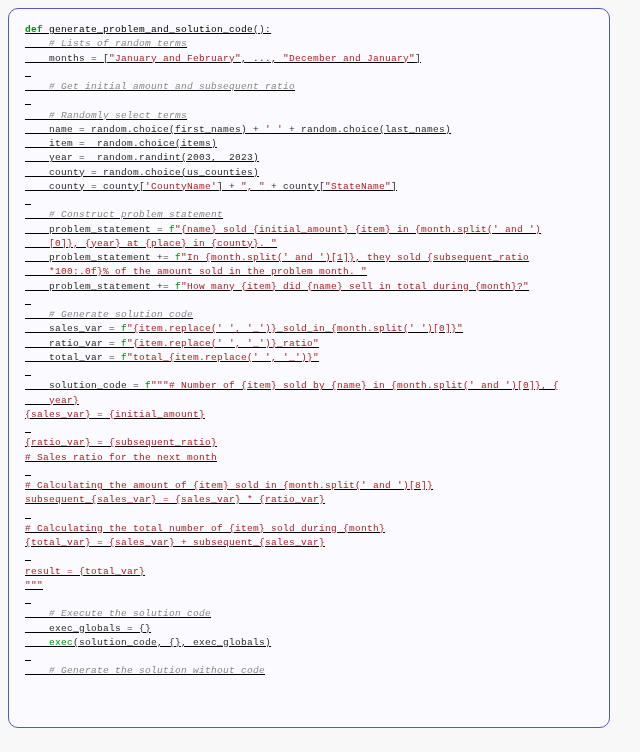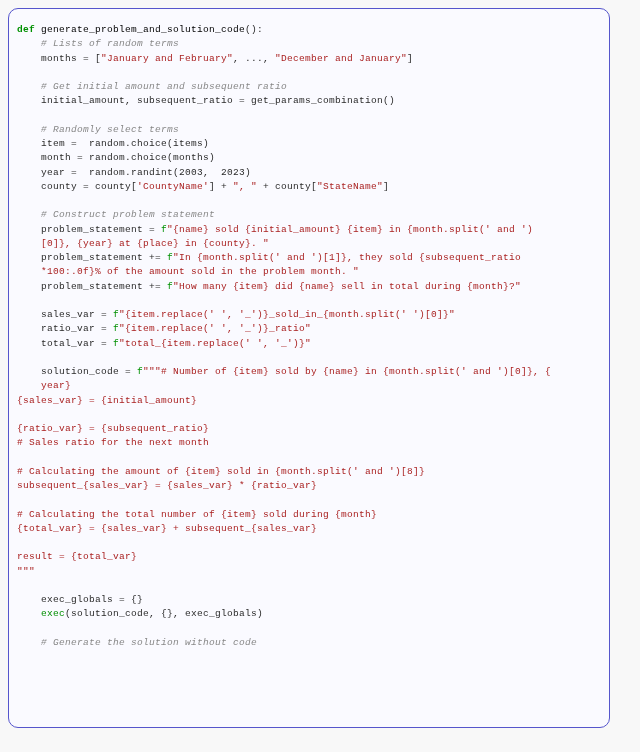--- a/index.html
+++ b/index.html
@@ -7,25 +7,26 @@
   padding: 8px;
   background: #f8f8f8;
   font-family: 'Courier New', monospace;
   font-size: 9.5px;
   line-height: 1.5;
 }
 .code-container {
   background: #fafaff;
   border: 1.5px solid #5555cc;
   border-radius: 10px;
-  padding: 14px 8px;
+  padding: 14px 16px;
   width: 602px;
   height: 720px;
   box-sizing: border-box;
   overflow: hidden;
+  text-decoration: underline;
 }
 .line {
   white-space: pre;
   letter-spacing: 0.3px;
 }
 .kw { color: #009000; font-weight: bold; }
 .fn { color: #000; }
 .cm { color: #888888; font-style: italic; }
 .st { color: #aa2222; }
 .bi { color: #009000; }
@@ -34,53 +35,55 @@
 </head>
 <body>
 
 <div class="code-container">
   <div id="code-lines">
       <div class="line"><span class="kw">def</span><span class="txt"> </span><span class="fn">generate_problem_and_solution_code</span><span class="txt">():</span></div>
       <div class="line"><span class="txt">    </span><span class="cm"># Lists of random terms</span></div>
       <div class="line"><span class="txt">    months = [</span><span class="st">"January and February"</span><span class="txt">, ..., </span><span class="st">"December and January"</span><span class="txt">]</span></div>
       <div class="line"><span class="txt"> </span></div>
       <div class="line"><span class="txt">    </span><span class="cm"># Get initial amount and subsequent ratio</span></div>
-      <div class="line"><span class="txt">    initial_amount, subsequent_ratio = get_params_combination()</span></div>
       <div class="line"><span class="txt"> </span></div>
       <div class="line"><span class="txt">    </span><span class="cm"># Randomly select terms</span></div>
+      <div class="line"><span class="txt">    name = random.choice(first_names) + </span><span class="st">' '</span><span class="txt"> + random.choice(last_names)</span></div>
       <div class="line"><span class="txt">    item =  random.choice(items)</span></div>
-      <div class="line"><span class="txt">    month = random.choice(months)</span></div>
       <div class="line"><span class="txt">    year =  random.randint(2003,  2023)</span></div>
+      <div class="line"><span class="txt">    county = random.choice(us_counties)</span></div>
       <div class="line"><span class="txt">    county = county[</span><span class="st">'CountyName'</span><span class="txt">] + </span><span class="st">", "</span><span class="txt"> + county[</span><span class="st">"StateName"</span><span class="txt">]</span></div>
       <div class="line"><span class="txt"> </span></div>
       <div class="line"><span class="txt">    </span><span class="cm"># Construct problem statement</span></div>
       <div class="line"><span class="txt">    problem_statement = </span><span class="bi">f</span><span class="st">"{name} sold {initial_amount} {item} in {month.split(' and ')</span></div>
       <div class="line"><span class="st">    [0]}, {year} at {place} in {county}. "</span></div>
       <div class="line"><span class="txt">    problem_statement += </span><span class="bi">f</span><span class="st">"In {month.split(' and ')[1]}, they sold {subsequent_ratio</span></div>
       <div class="line"><span class="st">    *100:.0f}% of the amount sold in the problem month. "</span></div>
       <div class="line"><span class="txt">    problem_statement += </span><span class="bi">f</span><span class="st">"How many {item} did {name} sell in total during {month}?"</span></div>
       <div class="line"><span class="txt"> </span></div>
+      <div class="line"><span class="txt">    </span><span class="cm"># Generate solution code</span></div>
       <div class="line"><span class="txt">    sales_var = </span><span class="bi">f</span><span class="st">"{item.replace(' ', '_')}_sold_in_{month.split(' ')[0]}"</span></div>
       <div class="line"><span class="txt">    ratio_var = </span><span class="bi">f</span><span class="st">"{item.replace(' ', '_')}_ratio"</span></div>
       <div class="line"><span class="txt">    total_var = </span><span class="bi">f</span><span class="st">"total_{item.replace(' ', '_')}"</span></div>
       <div class="line"><span class="txt"> </span></div>
       <div class="line"><span class="txt">    solution_code = </span><span class="bi">f</span><span class="st">"""# Number of {item} sold by {name} in {month.split(' and ')[0]}, {</span></div>
       <div class="line"><span class="st">    year}</span></div>
       <div class="line"><span class="st">{sales_var} = {initial_amount}</span></div>
       <div class="line"><span class="txt"> </span></div>
       <div class="line"><span class="st">{ratio_var} = {subsequent_ratio}</span></div>
       <div class="line"><span class="st"># Sales ratio for the next month</span></div>
       <div class="line"><span class="txt"> </span></div>
       <div class="line"><span class="st"># Calculating the amount of {item} sold in {month.split(' and ')[8]}</span></div>
       <div class="line"><span class="st">subsequent_{sales_var} = {sales_var} * {ratio_var}</span></div>
       <div class="line"><span class="txt"> </span></div>
       <div class="line"><span class="st"># Calculating the total number of {item} sold during {month}</span></div>
       <div class="line"><span class="st">{total_var} = {sales_var} + subsequent_{sales_var}</span></div>
       <div class="line"><span class="txt"> </span></div>
       <div class="line"><span class="st">result = {total_var}</span></div>
       <div class="line"><span class="st">"""</span></div>
       <div class="line"><span class="txt"> </span></div>
+      <div class="line"><span class="txt">    </span><span class="cm"># Execute the solution code</span></div>
       <div class="line"><span class="txt">    exec_globals = {}</span></div>
       <div class="line"><span class="txt">    </span><span class="bi">exec</span><span class="txt">(solution_code, {}, exec_globals)</span></div>
       <div class="line"><span class="txt"> </span></div>
       <div class="line"><span class="txt">    </span><span class="cm"># Generate the solution without code</span></div>
     </div>
 </div>
 
 </body></html>

